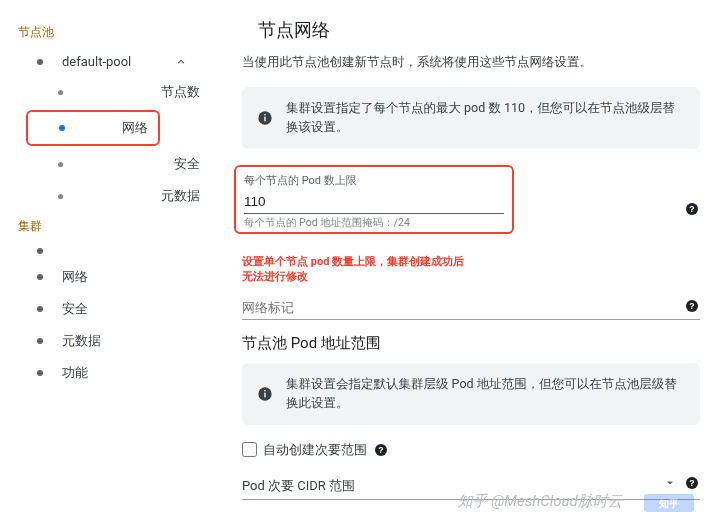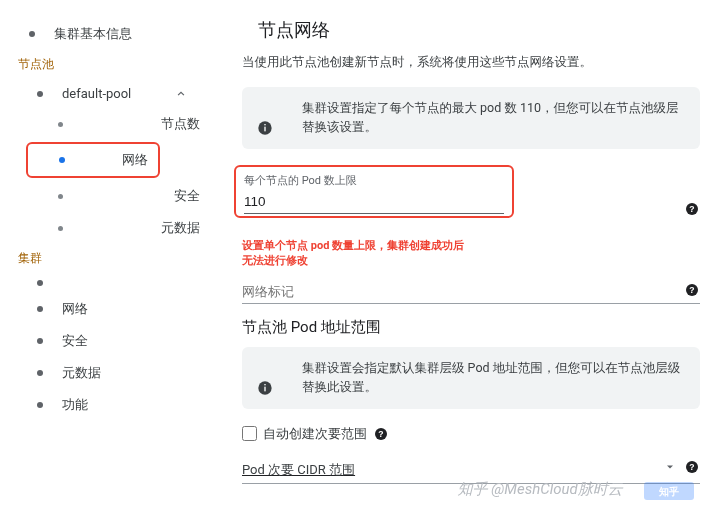--- a/index.html
+++ b/index.html
@@ -77,26 +77,25 @@
   font-size: 18px;
   font-weight: 500;
 }
 p.desc {
   margin: 0 0 16px 0;
   font-size: 12.5px;
   color: #3c4043;
 }
 .notice {
   display: flex;
-  align-items: flex-end;
+  align-items: center;
   background: #f1f3f4;
   border-radius: 6px;
   padding: 12px 14px;
   margin: 0 0 16px 0;
-  gap: 16px;
 }
 .notice .icon {
   width: 18px;
   height: 18px;
   flex: 0 0 18px;
   margin-right: 12px;
   display: flex;
   align-items: center;
   justify-content: center;
 }
@@ -142,21 +141,21 @@
   width: 100%;
   border: none;
   border-bottom: 1px solid #9aa0a6;
   padding: 6px 18px 4px 0;
   font-size: 13px;
   color: #80868b;
   outline: none;
   box-sizing: border-box;
   position: relative;
 }
-.input-wrap { position: relative; margin-bottom: 14px; text-decoration: underline; }
+.input-wrap { position: relative; margin-bottom: 14px; }
 .help-icon {
   position: absolute;
   right: 0;
   top: 4px;
   color: #5f6368;
 }
 .section-title { font-size: 15px; color: #202124; margin: 8px 0 10px 0; }
 .chk-row { display: flex; align-items: center; gap: 6px; margin: 10px 0 12px 0; }
 .chk-row input[type=checkbox] { width: 15px; height: 15px; margin: 0; }
 .chk-row .label { font-size: 13px; color: #3c4043; }
@@ -173,21 +172,21 @@
 .selectish .arrow {
   position: absolute;
   right: 24px;
   top: 6px;
   pointer-events: none;
   color: #5f6368;
 }
 .watermark-box {
   position: absolute;
   right: 10px;
-  bottom: 12px;
+  bottom: 0;
   width: 260px;
   text-align: right;
 }
 .watermark {
   font-size: 15px;
   color: #b7bbc0;
   font-style: italic;
   margin-right: 2px;
 }
 .zhihu-logo {
@@ -199,28 +198,20 @@
   margin-left: 16px;
 }
 svg { display: block; }
 </style>
 </head>
 <body>
 
 <div class="app">
 
   <nav class="sidebar">
-    <div class="row l1">
-      <span class="bullet">
-        <svg width="6" height="6">
-            <circle cx="3" cy="3" r="3" fill="#5f6368"></circle>
-          </svg>
-      </span>
-      <span class="label">集群基本信息</span>
-    </div>
 
     <div class="section-header">节点池</div>
 
     <div class="row l2">
       <span class="bullet">
         <svg width="6" height="6">
             <circle cx="3" cy="3" r="3" fill="#5f6368"></circle>
           </svg>
       </span>
       <span class="label">default-pool</span>
@@ -322,20 +313,21 @@
             <rect x="11" y="6" width="2" height="2" fill="#fff"></rect>
           </svg>
       </span>
       <span class="msg">集群设置指定了每个节点的最大 pod 数 110，但您可以在节点池级层替换该设置。</span>
     </div>
 
     <div class="field-block">
       <div class="callout2">
         <span class="field-label">每个节点的 Pod 数上限</span>
         <input class="field-input" value="110" style="">
+        <div class="field-help">每个节点的 Pod 地址范围掩码：/24</div>
       </div>
       <span class="help-row">
         <svg width="16" height="16" viewBox="0 0 24 24">
             <circle cx="12" cy="12" r="9" fill="#202124"></circle>
             <text x="12" y="17" font-size="13" fill="#fff" font-family="Arial" text-anchor="middle" font-weight="bold">?</text>
           </svg>
       </span>
     </div>
 
     <div class="annotation">设置单个节点 pod 数量上限，集群创建成功后

